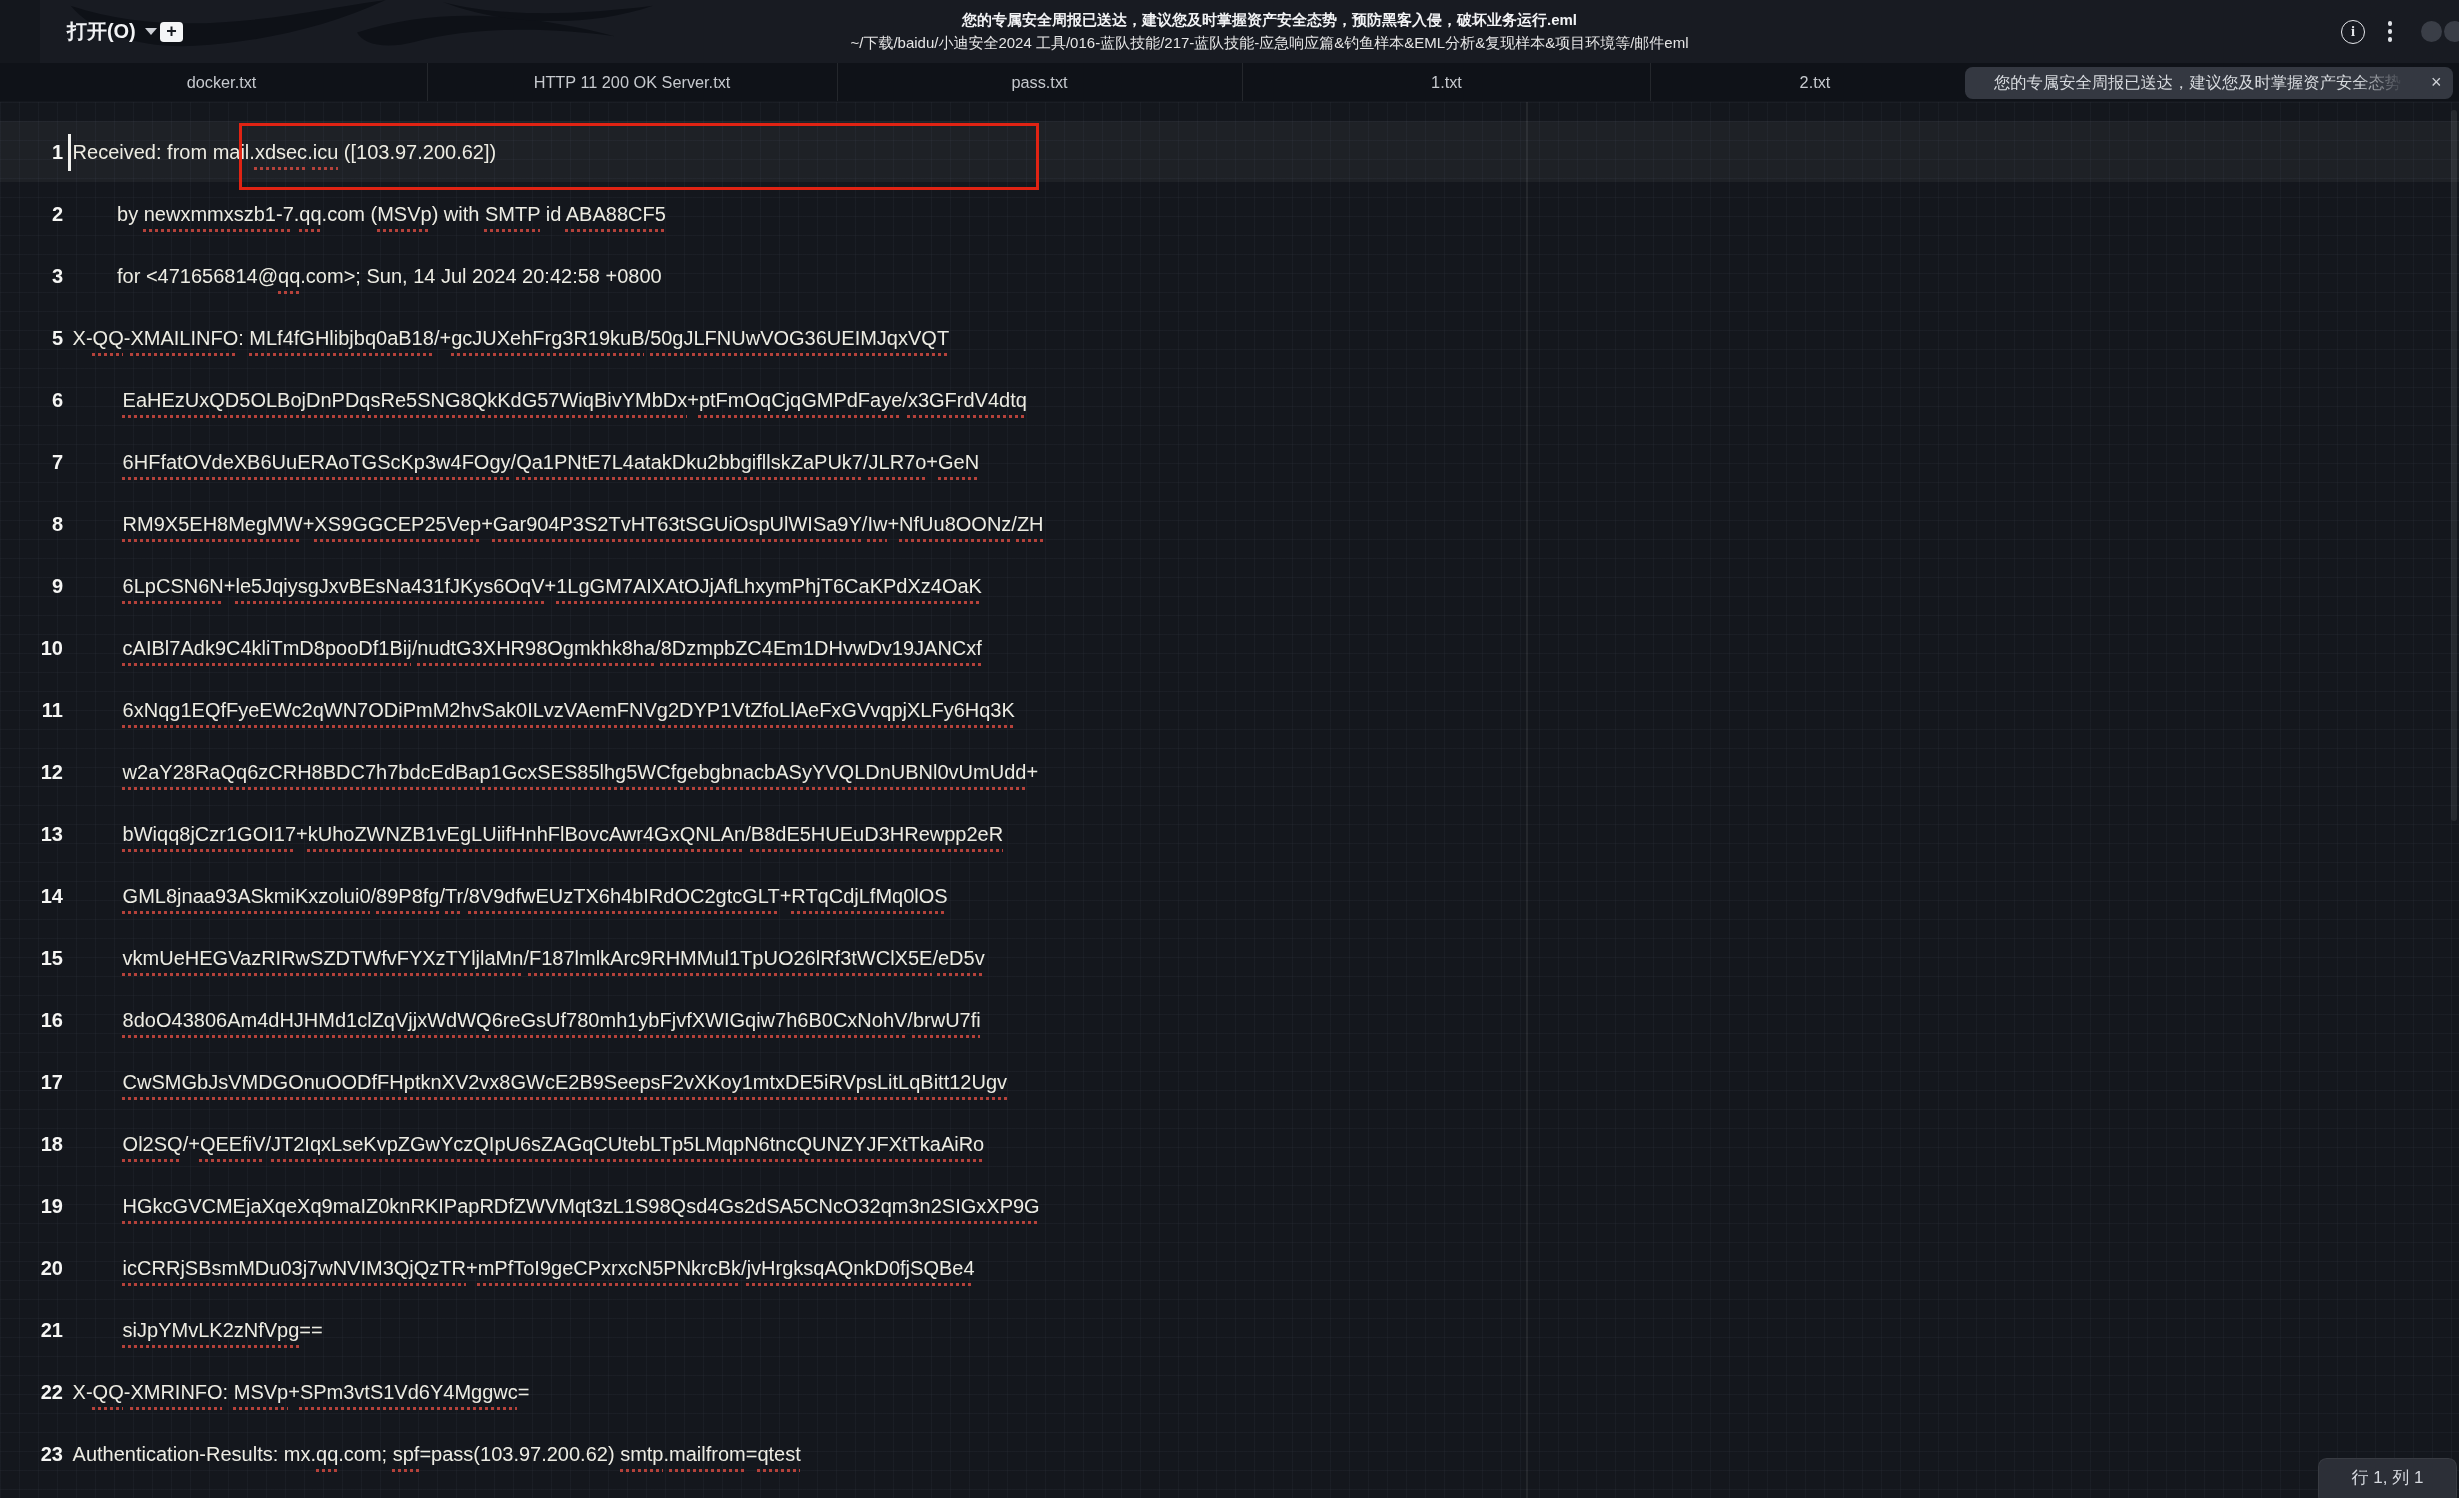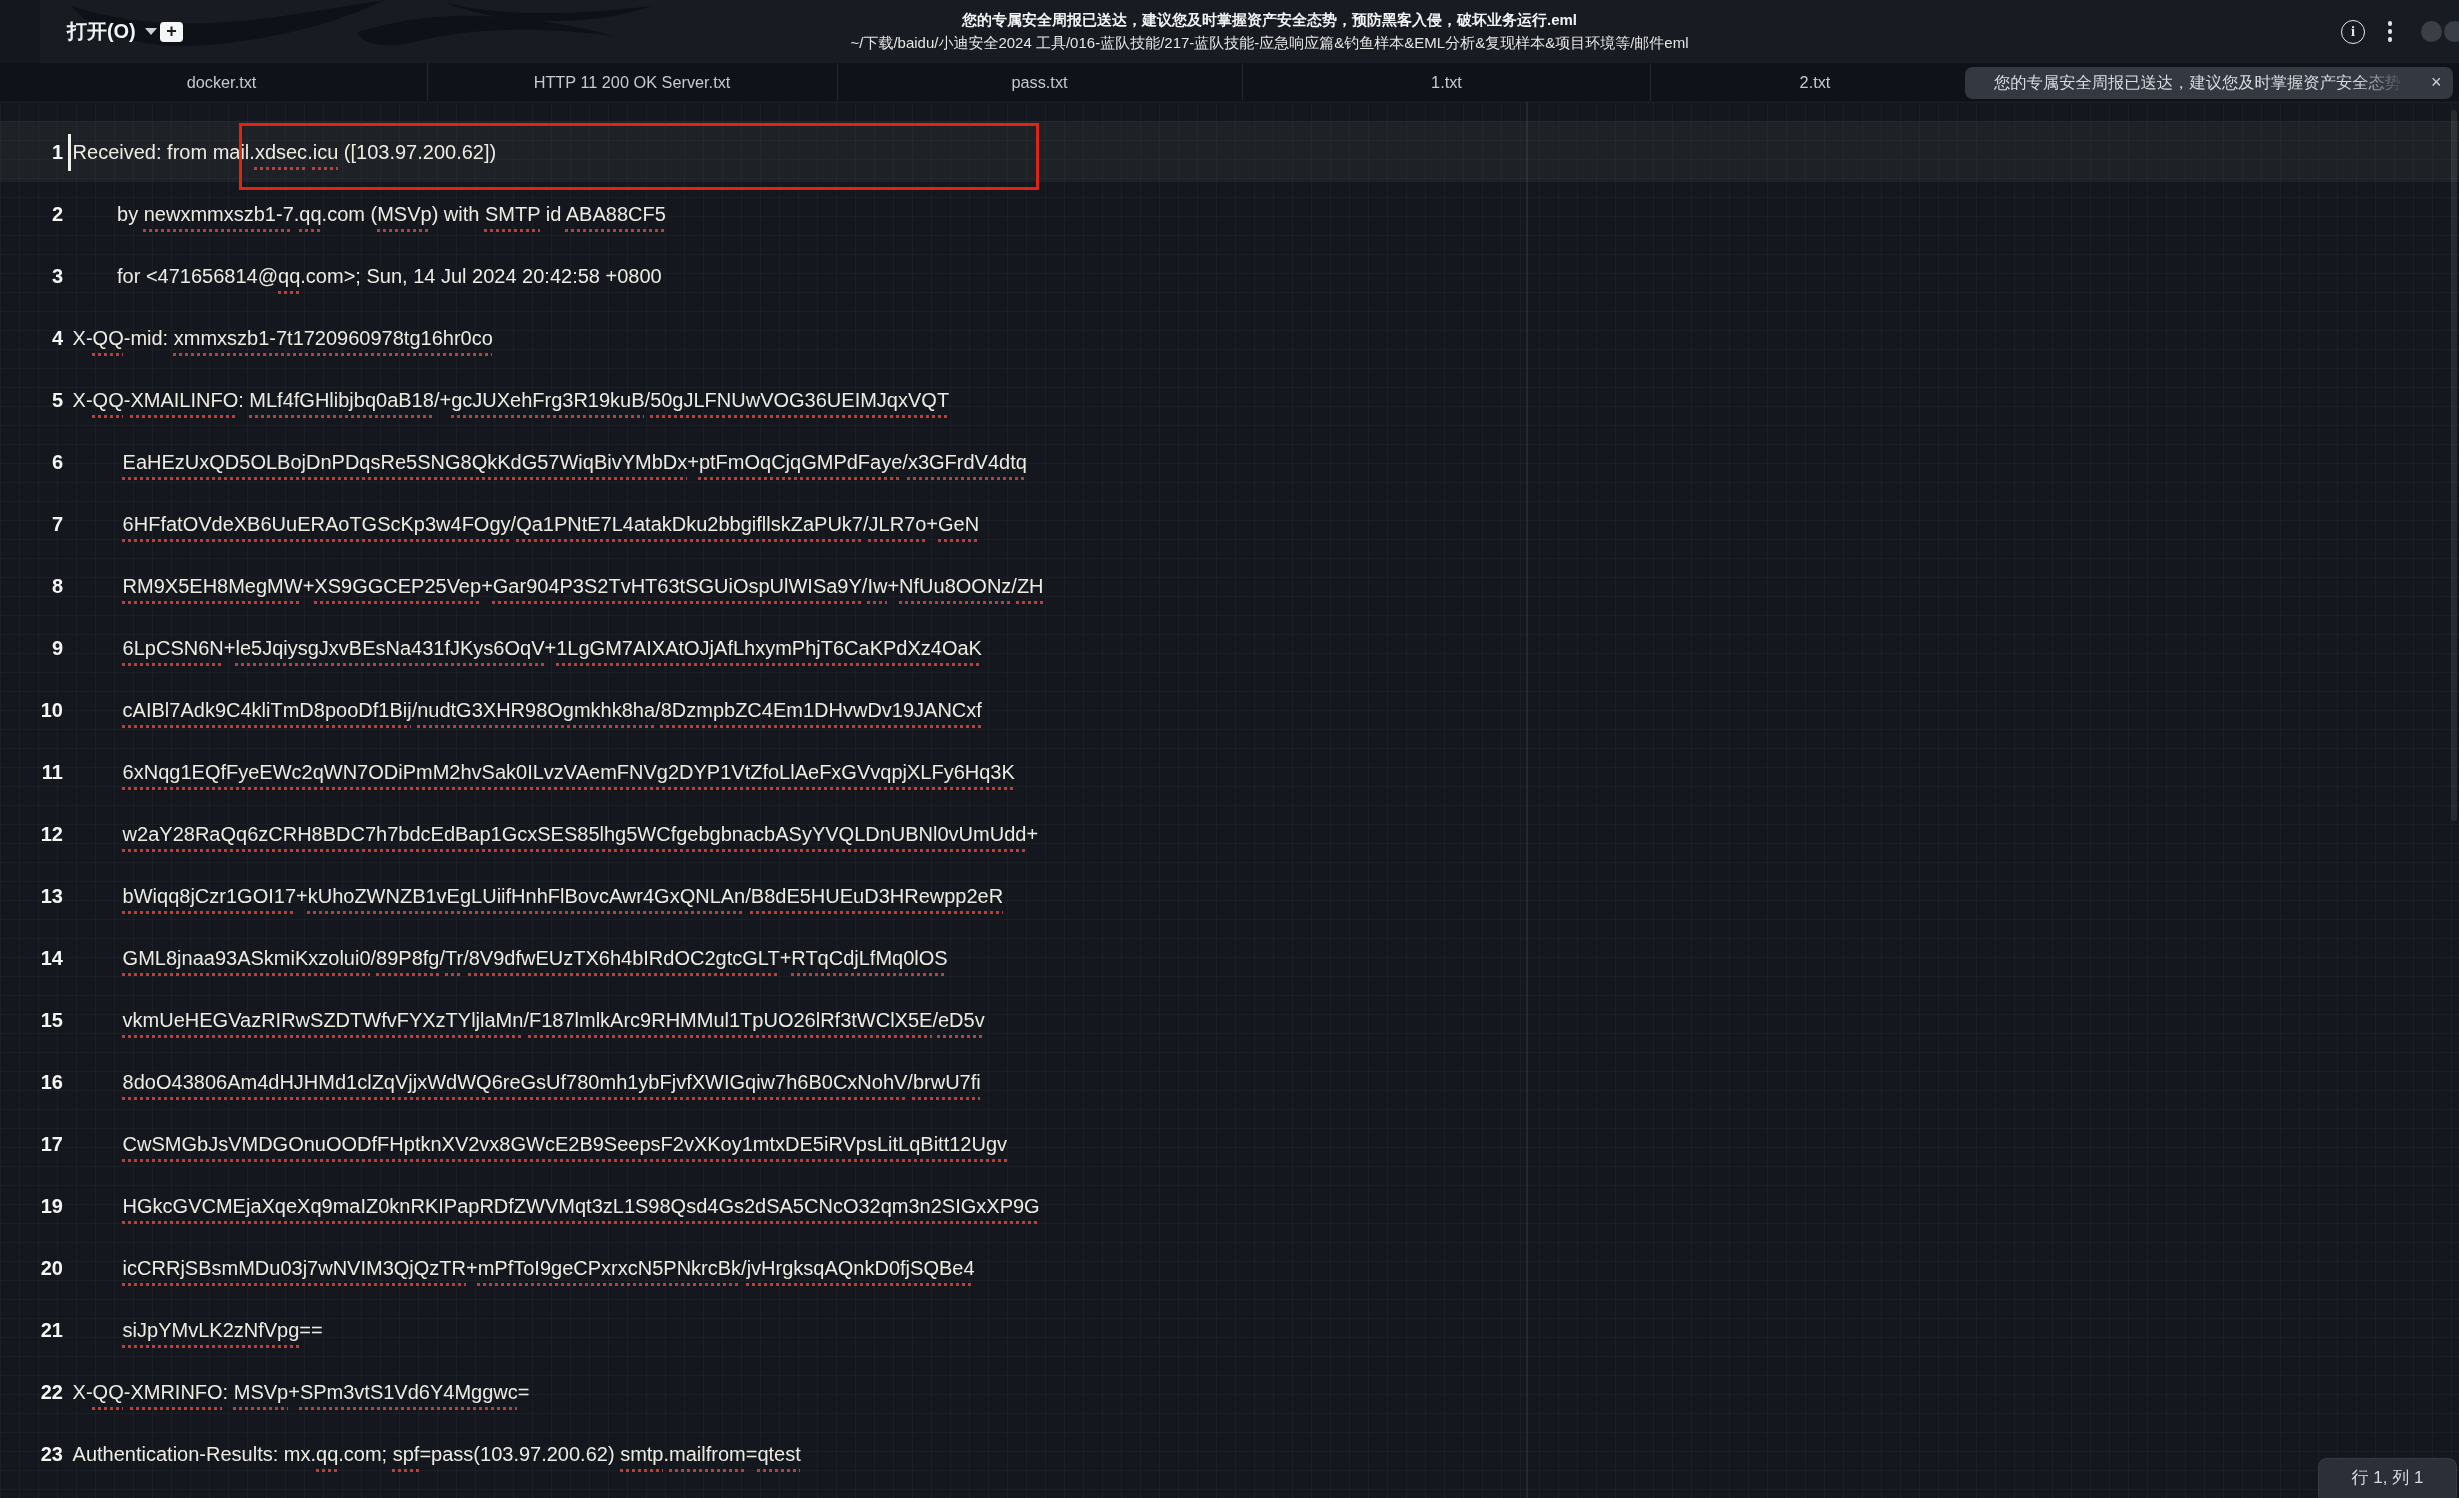--- a/index.html
+++ b/index.html
@@ -144,34 +144,34 @@
     </div>
   </div>
 
   <div class="editor">
     <div class="cur-line"></div>
     <div class="margin-line"></div>
     <div id="lines">
         <div class="row"><span class="num">1</span><span>Received: from mail.</span><span class="mis">xdsec</span><span>.</span><span class="mis">icu</span><span> ([103.97.200.62])</span></div>
         <div class="row"><span class="num">2</span><span>        by </span><span class="mis">newxmmxszb1-7</span><span>.</span><span class="mis">qq</span><span>.com (</span><span class="mis">MSVp</span><span>) with </span><span class="mis">SMTP</span><span> id </span><span class="mis">ABA88CF5</span></div>
         <div class="row"><span class="num">3</span><span>        for &lt;471656814@</span><span class="mis">qq</span><span>.com&gt;; Sun, 14 Jul 2024 20:42:58 +0800</span></div>
-        <div class="row"><span class="num">4</span><span>X-</span><span class="mis">QQ</span><span>-mid: </span><span class="mis">xmmxszb1-7t1720960978tg16hr0co</span></div>
         <div class="row"><span class="num">5</span><span>X-</span><span class="mis">QQ</span><span>-</span><span class="mis">XMAILINFO</span><span>: </span><span class="mis">MLf4fGHlibjbq0aB18</span><span>/+</span><span class="mis">gcJUXehFrg3R19kuB</span><span>/</span><span class="mis">50gJLFNUwVOG36UEIMJqxVQT</span></div>
         <div class="row"><span class="num">6</span><span>         </span><span class="mis">EaHEzUxQD5OLBojDnPDqsRe5SNG8QkKdG57WiqBivYMbDx</span><span>+</span><span class="mis">ptFmOqCjqGMPdFaye</span><span>/</span><span class="mis">x3GFrdV4dtq</span></div>
         <div class="row"><span class="num">7</span><span>         </span><span class="mis">6HFfatOVdeXB6UuERAoTGScKp3w4FOgy</span><span>/</span><span class="mis">Qa1PNtE7L4atakDku2bbgifllskZaPUk7</span><span>/</span><span class="mis">JLR7o</span><span>+</span><span class="mis">GeN</span></div>
         <div class="row"><span class="num">8</span><span>         </span><span class="mis">RM9X5EH8MegMW</span><span>+</span><span class="mis">XS9GGCEP25Vep</span><span>+</span><span class="mis">Gar904P3S2TvHT63tSGUiOspUlWISa9Y</span><span>/</span><span class="mis">Iw</span><span>+</span><span class="mis">NfUu8OONz</span><span>/</span><span class="mis">ZH</span></div>
         <div class="row"><span class="num">9</span><span>         </span><span class="mis">6LpCSN6N</span><span>+</span><span class="mis">le5JqiysgJxvBEsNa431fJKys6OqV</span><span>+</span><span class="mis">1LgGM7AIXAtOJjAfLhxymPhjT6CaKPdXz4OaK</span></div>
         <div class="row"><span class="num">10</span><span>         </span><span class="mis">cAIBl7Adk9C4kliTmD8pooDf1Bij</span><span>/</span><span class="mis">nudtG3XHR98Ogmkhk8ha</span><span>/</span><span class="mis">8DzmpbZC4Em1DHvwDv19JANCxf</span></div>
         <div class="row"><span class="num">11</span><span>         </span><span class="mis">6xNqg1EQfFyeEWc2qWN7ODiPmM2hvSak0ILvzVAemFNVg2DYP1VtZfoLlAeFxGVvqpjXLFy6Hq3K</span></div>
         <div class="row"><span class="num">12</span><span>         </span><span class="mis">w2aY28RaQq6zCRH8BDC7h7bdcEdBap1GcxSES85lhg5WCfgebgbnacbASyYVQLDnUBNl0vUmUdd</span><span>+</span></div>
         <div class="row"><span class="num">13</span><span>         </span><span class="mis">bWiqq8jCzr1GOI17</span><span>+</span><span class="mis">kUhoZWNZB1vEgLUiifHnhFlBovcAwr4GxQNLAn</span><span>/</span><span class="mis">B8dE5HUEuD3HRewpp2eR</span></div>
         <div class="row"><span class="num">14</span><span>         </span><span class="mis">GML8jnaa93ASkmiKxzolui0</span><span>/</span><span class="mis">89P8fg</span><span>/</span><span class="mis">Tr</span><span>/</span><span class="mis">8V9dfwEUzTX6h4bIRdOC2gtcGLT</span><span>+</span><span class="mis">RTqCdjLfMq0lOS</span></div>
         <div class="row"><span class="num">15</span><span>         </span><span class="mis">vkmUeHEGVazRIRwSZDTWfvFYXzTYljlaMn</span><span>/</span><span class="mis">F187lmlkArc9RHMMul1TpUO26lRf3tWClX5E</span><span>/</span><span class="mis">eD5v</span></div>
         <div class="row"><span class="num">16</span><span>         </span><span class="mis">8doO43806Am4dHJHMd1clZqVjjxWdWQ6reGsUf780mh1ybFjvfXWIGqiw7h6B0CxNohV</span><span>/</span><span class="mis">brwU7fi</span></div>
         <div class="row"><span class="num">17</span><span>         </span><span class="mis">CwSMGbJsVMDGOnuOODfFHptknXV2vx8GWcE2B9SeepsF2vXKoy1mtxDE5iRVpsLitLqBitt12Ugv</span></div>
+        <div class="row"><span class="num">18</span><span>         </span><span class="mis">Ol2SQ</span><span>/+</span><span class="mis">QEEfiV</span><span>/</span><span class="mis">JT2IqxLseKvpZGwYczQIpU6sZAGqCUtebLTp5LMqpN6tncQUNZYJFXtTkaAiRo</span></div>
         <div class="row"><span class="num">19</span><span>         </span><span class="mis">HGkcGVCMEjaXqeXq9maIZ0knRKIPapRDfZWVMqt3zL1S98Qsd4Gs2dSA5CNcO32qm3n2SIGxXP9G</span></div>
         <div class="row"><span class="num">20</span><span>         </span><span class="mis">icCRRjSBsmMDu03j7wNVIM3QjQzTR</span><span>+</span><span class="mis">mPfToI9geCPxrxcN5PNkrcBk</span><span>/</span><span class="mis">jvHrgksqAQnkD0fjSQBe4</span></div>
         <div class="row"><span class="num">21</span><span>         </span><span class="mis">siJpYMvLK2zNfVpg</span><span>==</span></div>
         <div class="row"><span class="num">22</span><span>X-</span><span class="mis">QQ</span><span>-</span><span class="mis">XMRINFO</span><span>: </span><span class="mis">MSVp</span><span>+</span><span class="mis">SPm3vtS1Vd6Y4Mggwc</span><span>=</span></div>
         <div class="row"><span class="num">23</span><span>Authentication-Results: mx.</span><span class="mis">qq</span><span>.com; </span><span class="mis">spf</span><span>=pass(103.97.200.62) </span><span class="mis">smtp</span><span>.</span><span class="mis">mailfrom</span><span>=</span><span class="mis">qtest</span></div>
       </div>
     <div class="redbox"></div>
     <div class="cursor"></div>
     <div class="scroll-thumb"></div>
     <div class="status-badge">行 1, 列 1</div>

